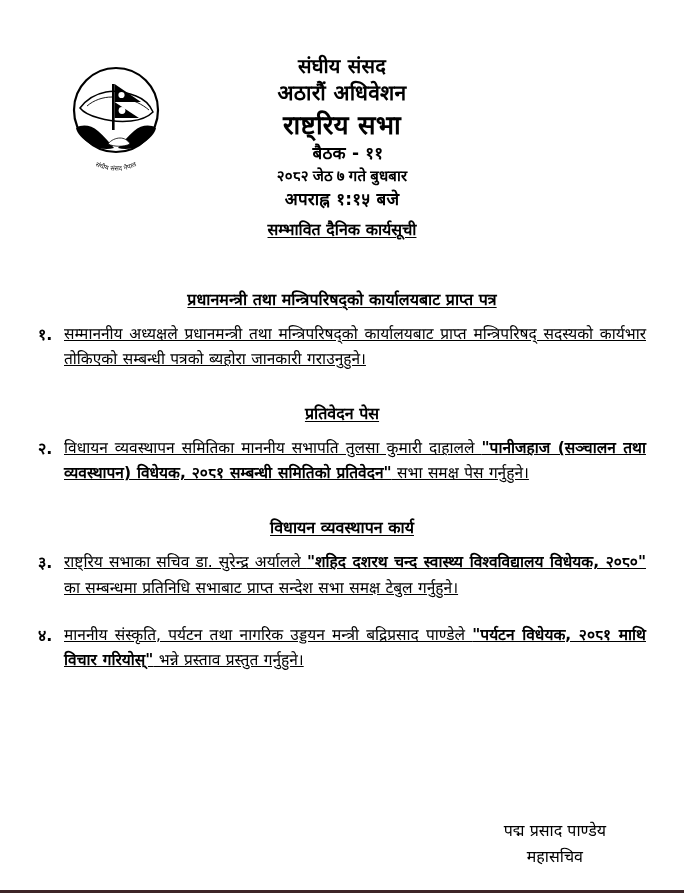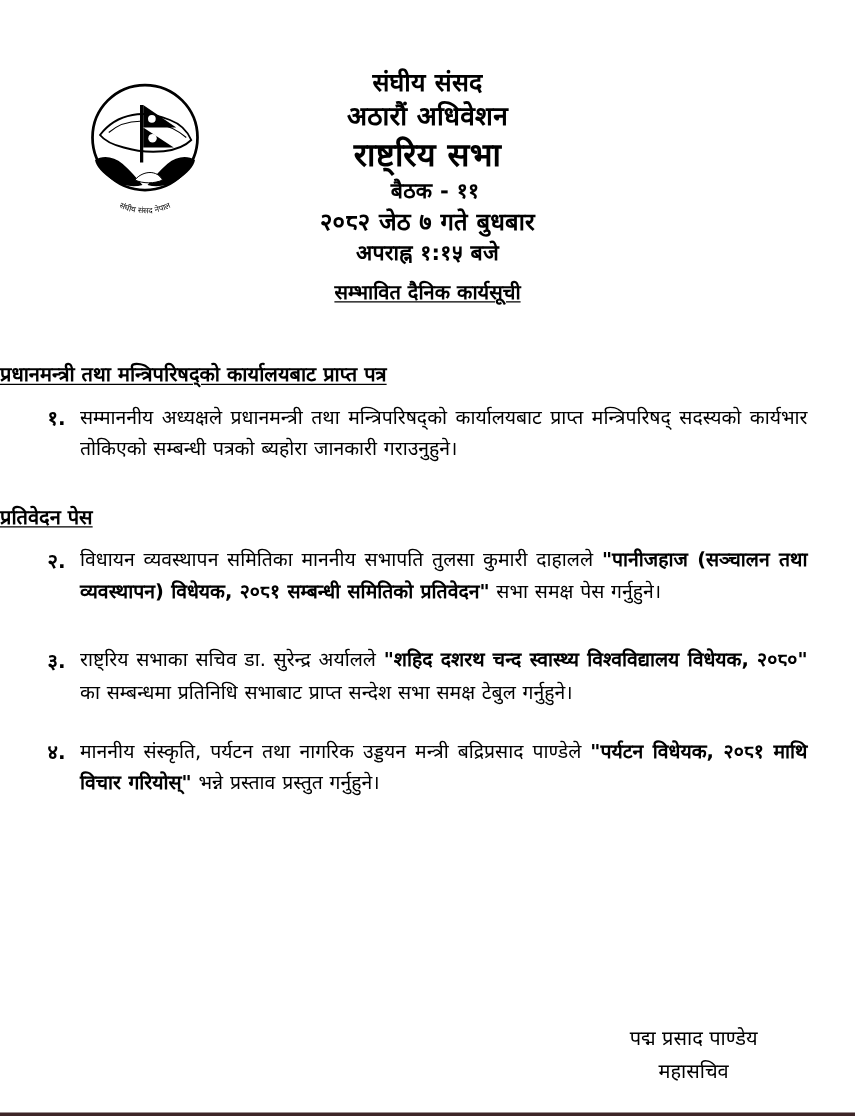--- a/index.html
+++ b/index.html
@@ -46,42 +46,42 @@
   .hdr-line {
     display: block;
     font-weight: 700;
     letter-spacing: 0.2px;
     white-space: nowrap;
   }
   .hdr-org      { font-size: 20px; margin-bottom: 7px; }
   .hdr-house    { font-size: 26px; margin-bottom: 7px; }
   .hdr-session  { font-size: 21px; margin-bottom: 8px; }
   .hdr-sitting  { font-size: 17px; margin-bottom: 7px; padding-left: 12px; }
-  .hdr-date     { font-size: 19px; margin-bottom: 7px; }
+  .hdr-date     { font-size: 15px; margin-bottom: 7px; font-family: Liberation Serif, serif; }
   .hdr-time     { font-size: 17px; margin-bottom: 14px; }
 
   .doc-title {
     display: inline-block;
     font-size: 16px;
     font-weight: 700;
     text-decoration: underline;
     text-underline-offset: 2px;
     text-decoration-thickness: 1px;
   }
 
   
   .body-area {
     position: absolute;
     left: 0;
     right: 0;
     top: 288px;
   }
 
   .section-heading {
-    text-align: left;
+    text-align: center;
     margin: 0 0 12px 0;
   }
   .section-heading span {
     display: inline-block;
     font-size: 16px;
     font-weight: 700;
     text-decoration: underline;
     text-underline-offset: 2px;
     text-decoration-thickness: 1px;
   }
@@ -99,20 +99,21 @@
     line-height: 1.62;
     text-align: left;
   }
   .item-text {
     flex: 1 1 auto;
     font-size: 15.5px;
     line-height: 1.62;
     text-align: justify;
     text-justify: inter-word;
     word-spacing: 0.5px;
+    text-decoration: underline;
   }
   .item-text b { font-weight: 700; }
 
   .gap-sm { height: 10px; }
   .gap-md { height: 18px; }
 
   
   .signature {
     position: absolute;
     right: 78px;
@@ -198,20 +199,23 @@
     <div class="section-heading">
       <span>प्रतिवेदन पेस</span>
     </div>
     <div class="agenda-item">
       <div class="item-num">२.</div>
       <div class="item-text"><span>विधायन व्यवस्थापन समितिका माननीय सभापति तुलसा कुमारी दाहालले </span><b>"पानीजहाज (सञ्चालन तथा व्यवस्थापन) विधेयक, २०८१ सम्बन्धी समितिको प्रतिवेदन"</b><span> सभा समक्ष पेस गर्नुहुने।</span></div>
     </div>
 
     <div class="gap-md"></div>
 
+    <div class="section-heading">
+      <span>विधायन व्यवस्थापन कार्य</span>
+    </div>
     <div class="agenda-item">
       <div class="item-num">३.</div>
       <div class="item-text"><span>राष्ट्रिय सभाका सचिव डा. सुरेन्द्र अर्यालले </span><b>"शहिद दशरथ चन्द स्वास्थ्य विश्वविद्यालय विधेयक, २०८०"</b><span> का सम्बन्धमा प्रतिनिधि सभाबाट प्राप्त सन्देश सभा समक्ष टेबुल गर्नुहुने।</span></div>
     </div>
     <div class="gap-sm"></div>
     <div class="agenda-item">
       <div class="item-num">४.</div>
       <div class="item-text"><span>माननीय संस्कृति, पर्यटन तथा नागरिक उड्डयन मन्त्री बद्रिप्रसाद पाण्डेले </span><b>"पर्यटन विधेयक, २०८१ माथि विचार गरियोस्"</b><span> भन्ने प्रस्ताव प्रस्तुत गर्नुहुने।</span></div>
     </div>
 

